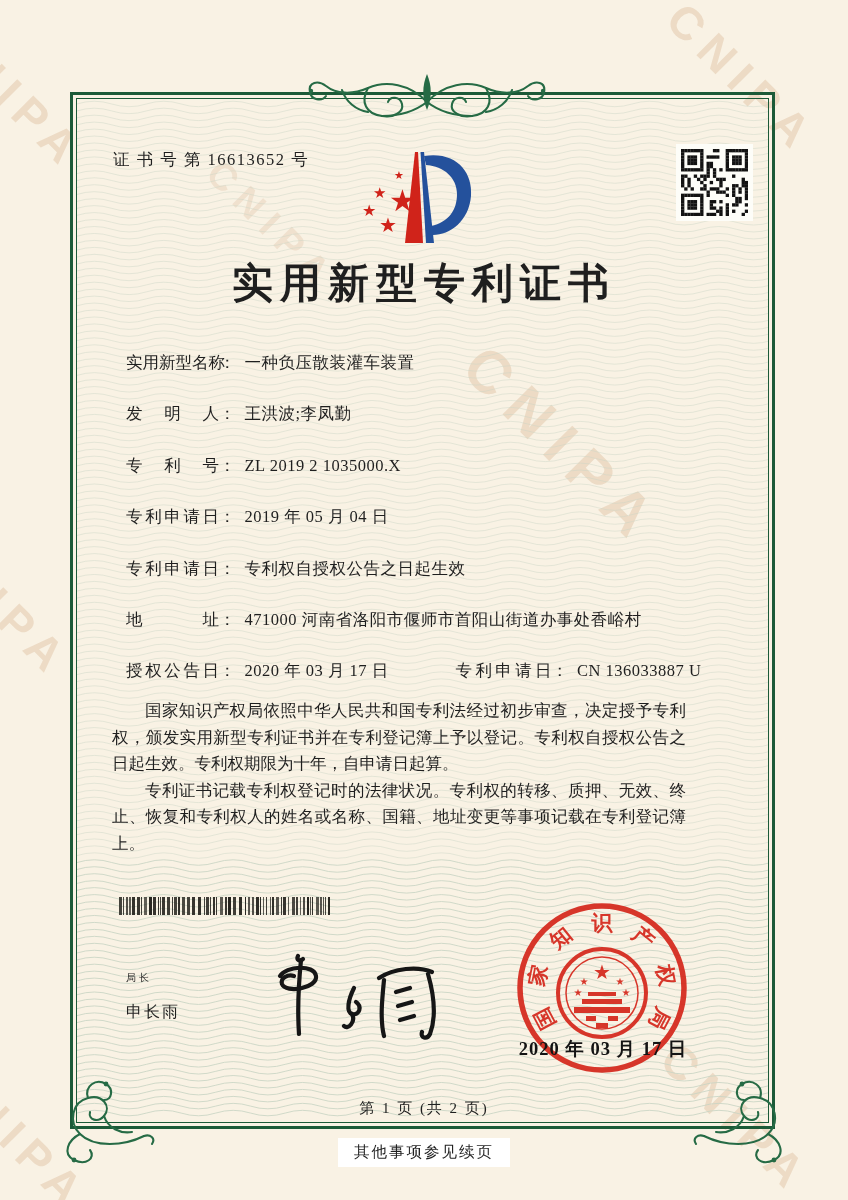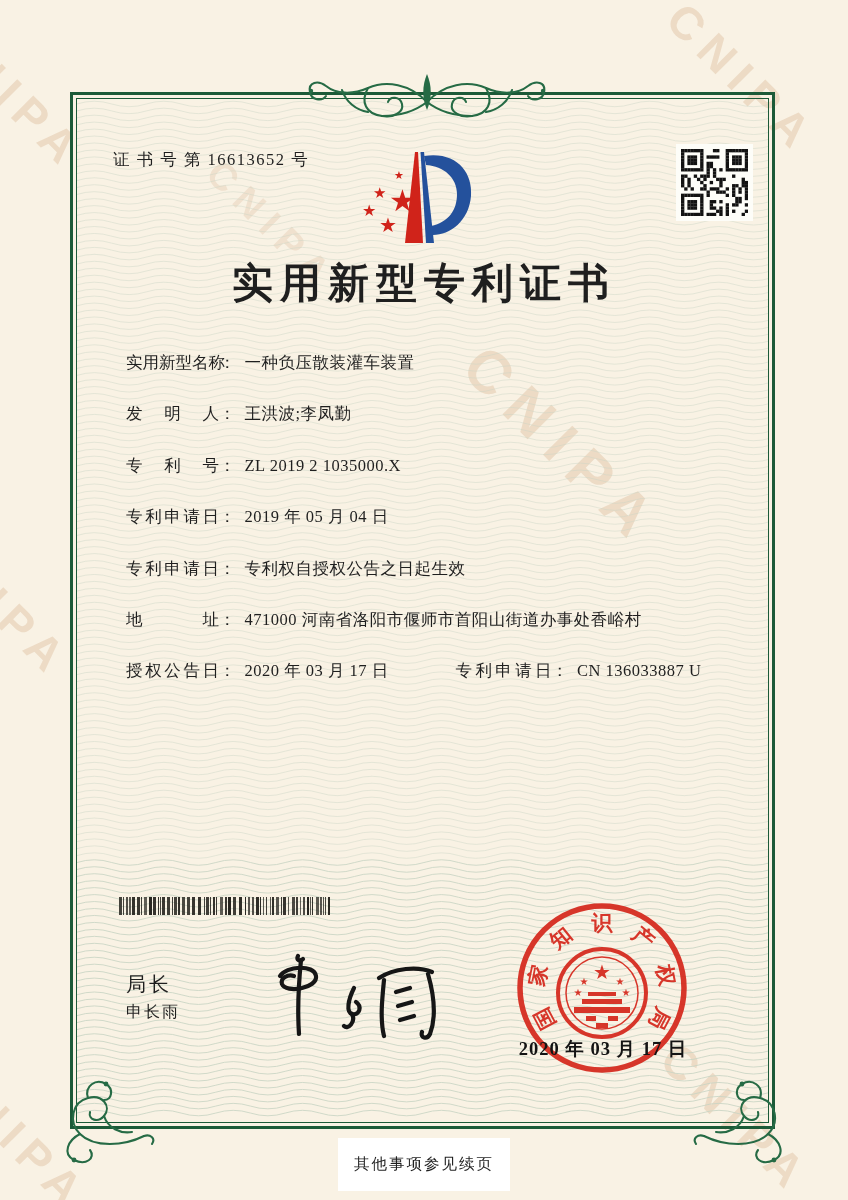--- a/index.html
+++ b/index.html
@@ -56,38 +56,38 @@
   .flabel{display:inline-block;width:93px;text-align:justify;text-align-last:justify;vertical-align:bottom;}
   .fcolon{display:inline-block;margin-right:9px;}
   .fvalue{letter-spacing:0.5px;}
   .r7v{display:inline-block;width:211px;}
   .flabel2{display:inline-block;width:96px;text-align:justify;text-align-last:justify;vertical-align:bottom;}
   .paras{position:absolute;left:112px;top:698px;width:574px;z-index:5;
     font-size:16.5px;line-height:26.5px;text-align:justify;}
   .paras p{margin:0;text-indent:2em;}
   .barcode{position:absolute;left:119px;top:897px;height:18px;z-index:5;font-size:0;white-space:nowrap;}
   .barcode div{display:inline-block;height:18px;background:#26241f;vertical-align:top;}
-  .sig-title{position:absolute;left:126px;top:971px;z-index:5;font-size:20px;
+  .sig-title{position:absolute;left:126px;top:971px;z-index:5;font-size:10px;
     font-family:"Liberation Sans","DejaVu Sans",sans-serif;letter-spacing:3px;}
   .sig-name{position:absolute;left:126px;top:1002px;z-index:5;font-size:16px;
     font-family:"Liberation Sans","DejaVu Sans",sans-serif;letter-spacing:2px;}
   .signature{position:absolute;left:256px;top:950px;z-index:5;}
   .signature path{stroke:#161616;stroke-width:4.2;fill:none;stroke-linecap:round;stroke-linejoin:round;}
   .seal{position:absolute;left:512px;top:893px;z-index:6;opacity:0.93;}
   .seal .ring{stroke:var(--seal-red);fill:none;}
   .seal .emb{stroke:var(--seal-red);fill:none;}
   .seal .embf{fill:var(--seal-red);stroke:none;}
   .seal-char{fill:var(--seal-red);font-size:21px;font-weight:700;text-anchor:middle;dominant-baseline:central;
     font-family:"Liberation Serif","DejaVu Serif",serif;}
   .seal-star{fill:var(--seal-red);text-anchor:middle;font-family:"DejaVu Sans",sans-serif;}
   .seal-date{position:absolute;left:512px;top:1036px;width:182px;z-index:7;text-align:center;
     font-size:18.5px;font-weight:600;letter-spacing:1px;color:#141414;}
   .page-no{position:absolute;left:0;right:0;top:1099px;z-index:5;text-align:center;font-size:15px;letter-spacing:2px;}
   .note{position:absolute;left:50%;top:1138px;transform:translateX(-50%);z-index:7;
-    background:#ffffff;padding:16px 16px;font-size:15.5px;letter-spacing:2px;white-space:nowrap;}
+    background:#ffffff;padding:4px 16px;font-size:15.5px;letter-spacing:2px;white-space:nowrap;}
 </style>
 </head>
 <body>
 
 <div class="page">
 
   <div class="wm" style="left:-38px;top:8px;">CNIPA</div>
   <div class="wm" style="left:228px;top:152px;font-size:38px;color:rgba(209,166,126,0.22);">CNIPA</div>
   <div class="wm" style="left:694px;top:-8px;">CNIPA</div>
   <div class="wm" style="left:498px;top:332px;font-size:60px;letter-spacing:14px;">CNIPA</div>
@@ -511,20 +511,24 @@
       <span class="flabel">专利申请日</span><span class="fcolon">：</span><span class="fvalue">专利权自授权公告之日起生效</span>
     </div>
     <div class="frow" style="top:257px;">
       <span class="flabel">地址</span><span class="fcolon">：</span><span class="fvalue">471000 河南省洛阳市偃师市首阳山街道办事处香峪村</span>
     </div>
     <div class="frow" style="top:308px;">
       <span class="flabel">授权公告日</span><span class="fcolon">：</span><span class="fvalue r7v">2020 年 03 月 17 日</span><span class="flabel2">专利申请日</span><span class="fcolon">：</span><span class="fvalue">CN 136033887 U</span>
     </div>
   </div>
 
+  <div class="paras">
+    <p>国家知识产权局依照中华人民共和国专利法经过初步审查，决定授予专利权，颁发实用新型专利证书并在专利登记簿上予以登记。专利权自授权公告之日起生效。专利权期限为十年，自申请日起算。</p>
+    <p>专利证书记载专利权登记时的法律状况。专利权的转移、质押、无效、终止、恢复和专利权人的姓名或名称、国籍、地址变更等事项记载在专利登记簿上。</p>
+  </div>
 
   <div class="barcode" id="barcode"><div style="width: 3px; margin-right: 1px; opacity: 0.85;"></div><div style="width: 1px; margin-right: 2px; opacity: 0.85;"></div><div style="width: 2px; margin-right: 1px; opacity: 0.79;"></div><div style="width: 2px; margin-right: 1px; opacity: 0.74;"></div><div style="width: 3px; margin-right: 2px; opacity: 0.94;"></div><div style="width: 3px; margin-right: 1px; opacity: 0.91;"></div><div style="width: 1px; margin-right: 2px; opacity: 0.87;"></div><div style="width: 3px; margin-right: 2px; opacity: 0.72;"></div><div style="width: 3px; margin-right: 1px; opacity: 0.98;"></div><div style="width: 3px; margin-right: 2px; opacity: 0.92;"></div><div style="width: 1px; margin-right: 1px; opacity: 0.92;"></div><div style="width: 1px; margin-right: 1px; opacity: 0.85;"></div><div style="width: 3px; margin-right: 2px; opacity: 0.91;"></div><div style="width: 3px; margin-right: 2px; opacity: 0.88;"></div><div style="width: 1px; margin-right: 1px; opacity: 0.87;"></div><div style="width: 3px; margin-right: 1px; opacity: 0.85;"></div><div style="width: 2px; margin-right: 2px; opacity: 0.94;"></div><div style="width: 3px; margin-right: 2px; opacity: 0.82;"></div><div style="width: 3px; margin-right: 2px; opacity: 0.85;"></div><div style="width: 3px; margin-right: 3px; opacity: 0.92;"></div><div style="width: 3px; margin-right: 3px; opacity: 0.93;"></div><div style="width: 1px; margin-right: 1px; opacity: 0.87;"></div><div style="width: 3px; margin-right: 1px; opacity: 0.87;"></div><div style="width: 1px; margin-right: 2px; opacity: 0.87;"></div><div style="width: 2px; margin-right: 1px; opacity: 0.93;"></div><div style="width: 1px; margin-right: 3px; opacity: 0.9;"></div><div style="width: 3px; margin-right: 2px; opacity: 0.74;"></div><div style="width: 2px; margin-right: 1px; opacity: 0.91;"></div><div style="width: 3px; margin-right: 2px; opacity: 1;"></div><div style="width: 3px; margin-right: 3px; opacity: 0.88;"></div><div style="width: 3px; margin-right: 3px; opacity: 0.95;"></div><div style="width: 1px; margin-right: 2px; opacity: 0.98;"></div><div style="width: 2px; margin-right: 2px; opacity: 0.76;"></div><div style="width: 2px; margin-right: 2px; opacity: 0.79;"></div><div style="width: 3px; margin-right: 1px; opacity: 0.96;"></div><div style="width: 1px; margin-right: 2px; opacity: 0.97;"></div><div style="width: 1px; margin-right: 2px; opacity: 0.75;"></div><div style="width: 1px; margin-right: 3px; opacity: 0.87;"></div><div style="width: 1px; margin-right: 1px; opacity: 0.76;"></div><div style="width: 2px; margin-right: 2px; opacity: 0.95;"></div><div style="width: 3px; margin-right: 2px; opacity: 0.76;"></div><div style="width: 1px; margin-right: 1px; opacity: 0.89;"></div><div style="width: 3px; margin-right: 2px; opacity: 0.92;"></div><div style="width: 1px; margin-right: 3px; opacity: 0.75;"></div><div style="width: 3px; margin-right: 1px; opacity: 0.83;"></div><div style="width: 2px; margin-right: 2px; opacity: 0.87;"></div><div style="width: 1px; margin-right: 2px; opacity: 0.72;"></div><div style="width: 2px; margin-right: 2px; opacity: 0.81;"></div><div style="width: 2px; margin-right: 1px; opacity: 1;"></div><div style="width: 1px; margin-right: 1px; opacity: 0.77;"></div><div style="width: 1px; margin-right: 3px; opacity: 0.94;"></div><div style="width: 3px; margin-right: 1px; opacity: 0.74;"></div><div style="width: 2px; margin-right: 1px; opacity: 0.76;"></div><div style="width: 1px; margin-right: 1px; opacity: 0.78;"></div><div style="width: 1px; margin-right: 2px; opacity: 0.85;"></div><div style="width: 2px; margin-right: 3px; opacity: 0.97;"></div></div>
 
   <div class="sig-title">局长</div>
   <div class="sig-name">申长雨</div>
   <svg class="signature" width="190" height="92" viewBox="0 0 190 92">
     <path d="M42,6 C40,10 44,12 47,9"></path>
     <path d="M45,10 C43,30 41,55 43,84"></path>
     <path d="M24,26 C30,16 58,14 60,26 C62,38 30,44 26,34 C24,28 32,24 38,26"></path>
     <path d="M98,38 C92,50 90,62 96,64 C104,66 106,56 100,52"></path>
@@ -557,15 +561,16 @@
       <rect class="embf" x="76" y="99" width="28" height="4"></rect>
       <rect class="embf" x="70" y="106" width="40" height="5"></rect>
       <rect class="embf" x="62" y="114" width="56" height="6"></rect>
       <rect class="embf" x="74" y="123" width="10" height="5"></rect>
       <rect class="embf" x="96" y="123" width="10" height="5"></rect>
       <rect class="embf" x="84" y="130" width="12" height="5"></rect>
     </g>
   </svg>
   <div class="seal-date">2020 年 03 月 17 日</div>
 
+  <div class="page-no">第 1 页 (共 2 页)</div>
   <div class="note">其他事项参见续页</div>
 
 </div>
 
 </body></html>

